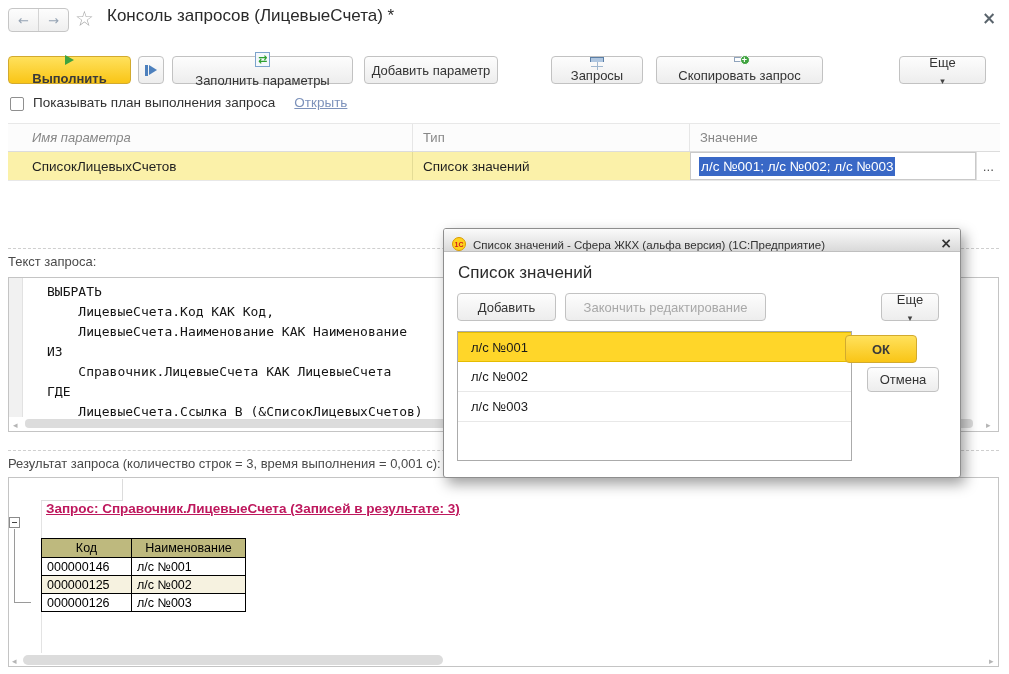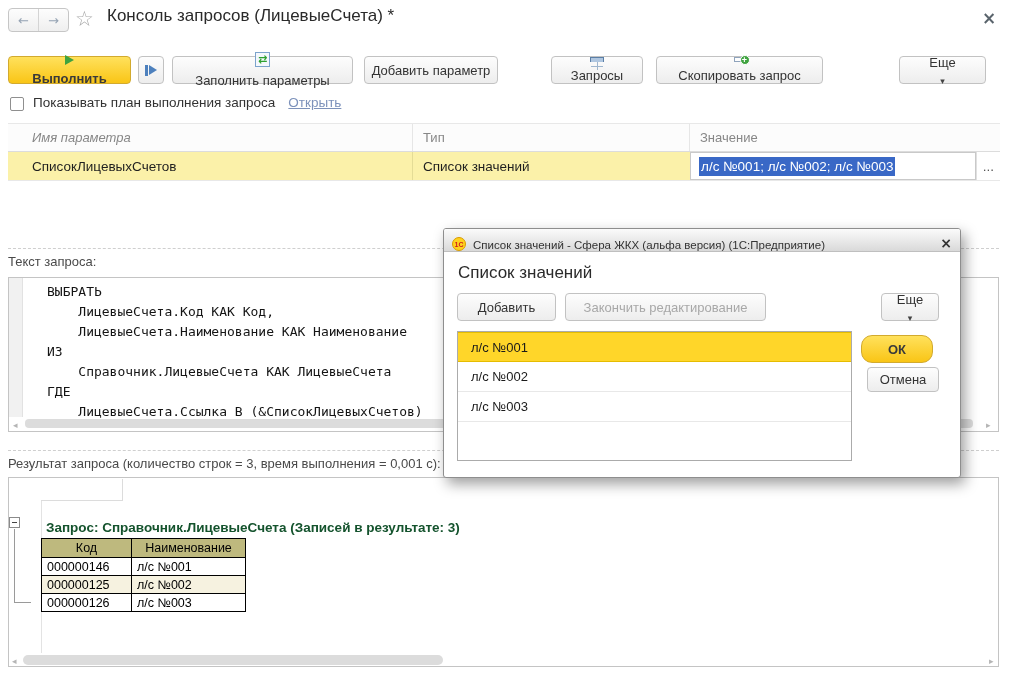--- a/index.html
+++ b/index.html
@@ -37,21 +37,21 @@
               background:linear-gradient(#FDFDFD,#EFEFEF); display:flex; }
   .navgroup .half { flex:1; display:flex; align-items:center; justify-content:center;
                     font-family:"DejaVu Sans",sans-serif; font-size:13px; color:#95A3B3; }
   .navgroup .half:first-child { border-right:1px solid #D4D4D4; }
   .star { left:75px; top:7px; font-size:21px; color:#ABABAB; }
   .pagetitle { left:107px; top:6px; font-size:17px; color:#2A2A2A; }
   .winclose { left:982px; top:8px; font-size:17px; color:#5A646C; font-weight:bold; }
 
   
   .cbx { left:10px; top:97px; width:14px; height:14px; border:1px solid #8F8F8F; border-radius:2px; background:#fff; }
-  .planrow { left:33px; top:95px; display:flex; gap:13px; align-items:center; font-size:13.5px; }
+  .planrow { left:33px; top:95px; display:flex; gap:19px; align-items:center; font-size:13.5px; }
   .openlink { color:#7D92BB; text-decoration:underline; }
 
   
   .p-head { left:8px; top:123px; width:992px; height:29px; background:#FCFCFC;
             border-top:1px solid #E8E8E8; border-bottom:1px solid #DCDCDC; display:flex; align-items:center;
             font-size:13px; color:#878787; }
   .p-head .c1 { width:405px; padding-left:24px; border-right:1px solid #E6E6E6; height:100%; display:flex; align-items:center;font-style:italic; }
   .p-head .c2 { width:277px; padding-left:10px; border-right:1px solid #E6E6E6; height:100%; display:flex; align-items:center; }
   .p-head .c3 { flex:1; padding-left:10px; }
   .p-row { left:8px; top:152px; width:992px; height:29px; border-bottom:1px solid #E8E8E8; display:flex; align-items:stretch; font-size:13.5px; color:#1F1F1F; }
@@ -73,21 +73,21 @@
   .hthumb { position:absolute; background:#DCDCDC; border-radius:4px; }
 
   
   .rbox { left:8px; top:477px; width:991px; height:190px; border:1px solid #C4C4C4; background:#fff; }
   .r-vline { position:absolute; left:32px; top:1px; width:1px; height:174px; background:#E3E3E3; }
   .r-cell0 { position:absolute; left:32px; top:1px; width:82px; height:22px; border:1px solid #DCDCDC; border-top:none; border-left:none; background:#fff; }
   .minusbox { position:absolute; left:0px; top:39px; width:11px; height:11px; border:1px solid #8A8A8A; background:#fff; }
   .minusbox i { position:absolute; left:2px; top:4px; width:5px; height:1px; background:#444; }
   .treev { position:absolute; left:5px; top:51px; width:1px; height:73px; background:#9A9A9A; }
   .treeh { position:absolute; left:5px; top:124px; width:17px; height:1px; background:#9A9A9A; }
-  .rheading { position:absolute; left:37px; top:42px; font-size:13.5px; font-weight:bold; color:#14532d; }
+  .rheading { position:absolute; left:37px; top:23px; font-size:13.5px; font-weight:bold; text-decoration:underline; color:#be185d; }
   .rtable { position:absolute; left:32px; top:60px; border-collapse:collapse; font-size:12.5px; color:#000; }
   .rtable th { width:90px; height:19px; background:#BEB97E; border:1px solid #000; font-weight:normal; text-align:center; padding:0 12px; }
   .rtable th + th { width:114px; }
   .rtable td { height:18px; border:1px solid #000; padding:0 5px; background:#fff; }
   .rtable tr.alt td { background:#F6F2E0; }
 
   
   .dlg { left:443px; top:228px; width:518px; height:250px; background:#fff; border:1px solid #8E8E8E; border-radius:3px;
          box-shadow:4px 6px 14px rgba(0,0,0,0.38); z-index:10; }
   .dlg-bar { position:absolute; left:0; top:0; width:100%; height:23px; background:linear-gradient(#FBFBFB,#D9D9D9);
@@ -245,21 +245,21 @@
       <span>Еще</span>
       <span class="caret">▾</span>
     </div>
 
     <div class="vlist">
       <div class="item selected">л/с №001</div>
       <div class="item">л/с №002</div>
       <div class="item">л/с №003</div>
     </div>
 
-    <div class="btn yellow" style="left:417px; top:106px; width:72px;border-radius:11px;">
+    <div class="btn yellow" style="left:401px; top:106px; width:72px;">
       <span>ОК</span>
     </div>
     <div class="btn" style="left:423px; top:138px; width:72px; height:25px;text-align:right;">
       <span>Отмена</span>
     </div>
   </div>
 
 </div>
 
 </body></html>

